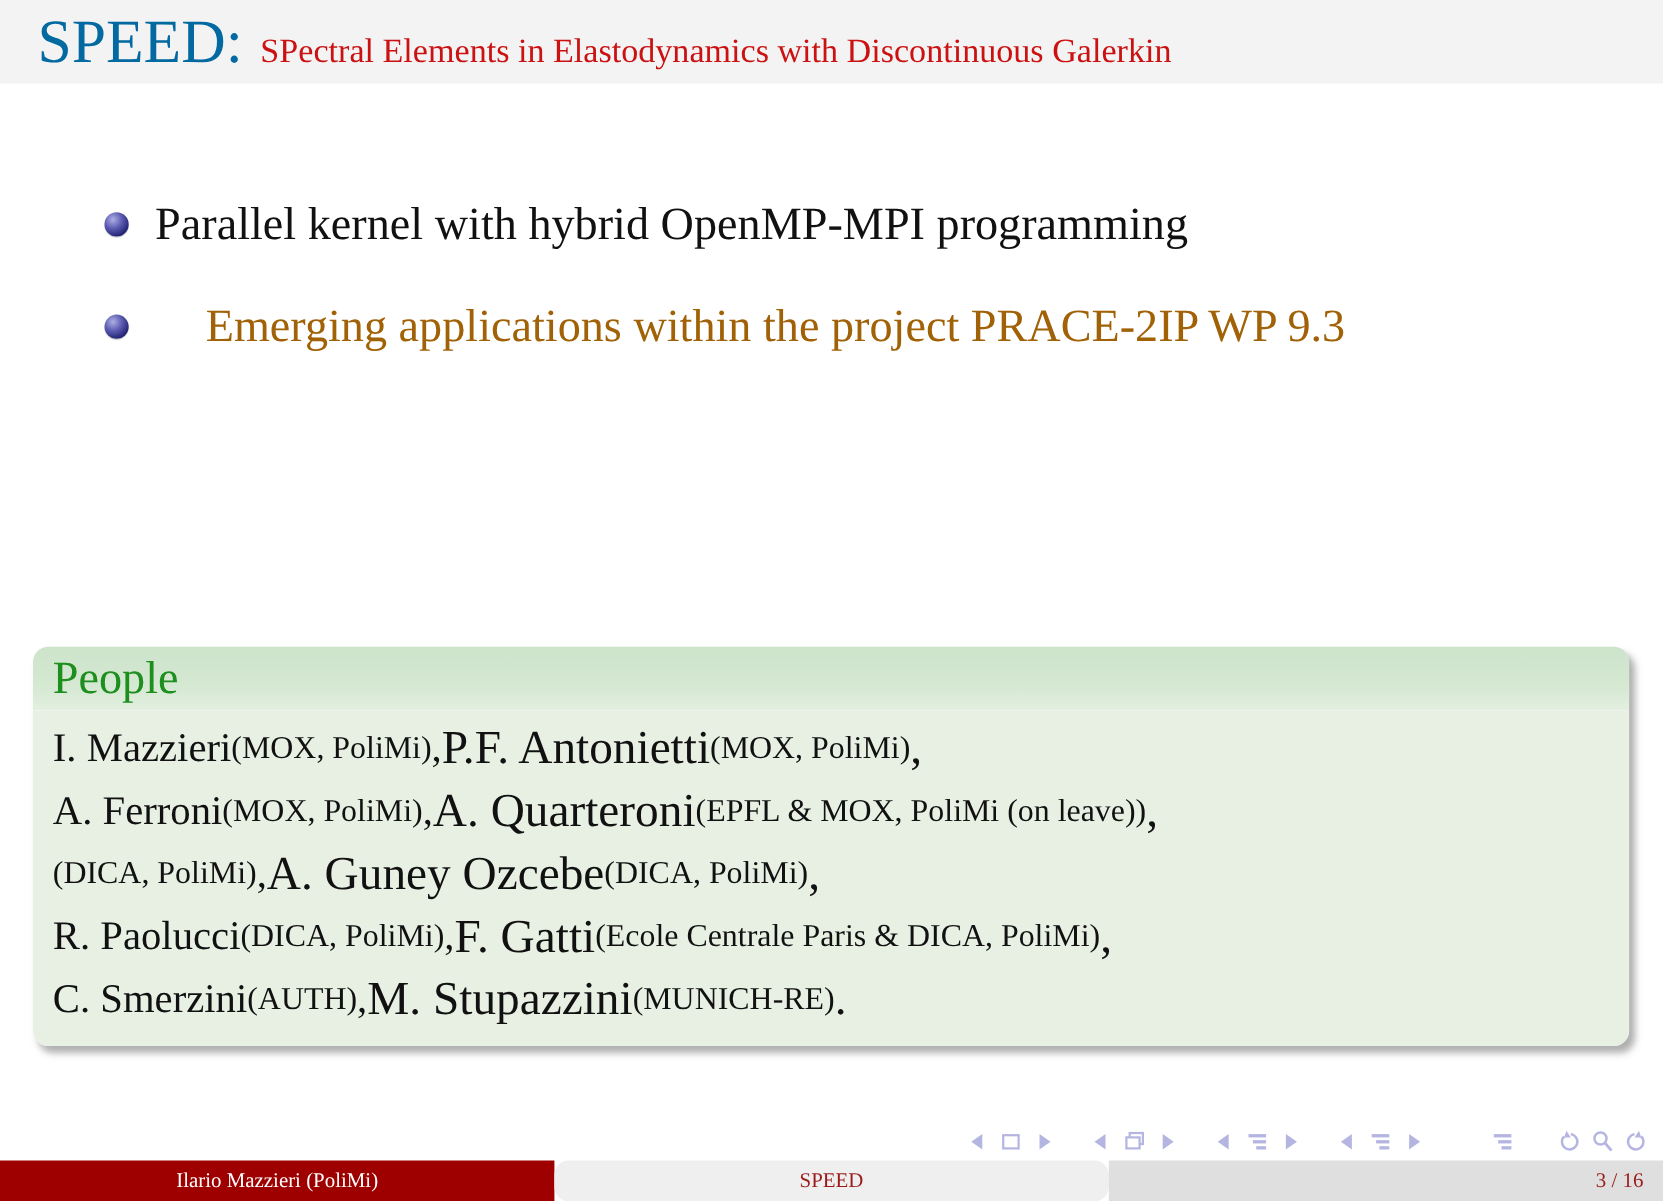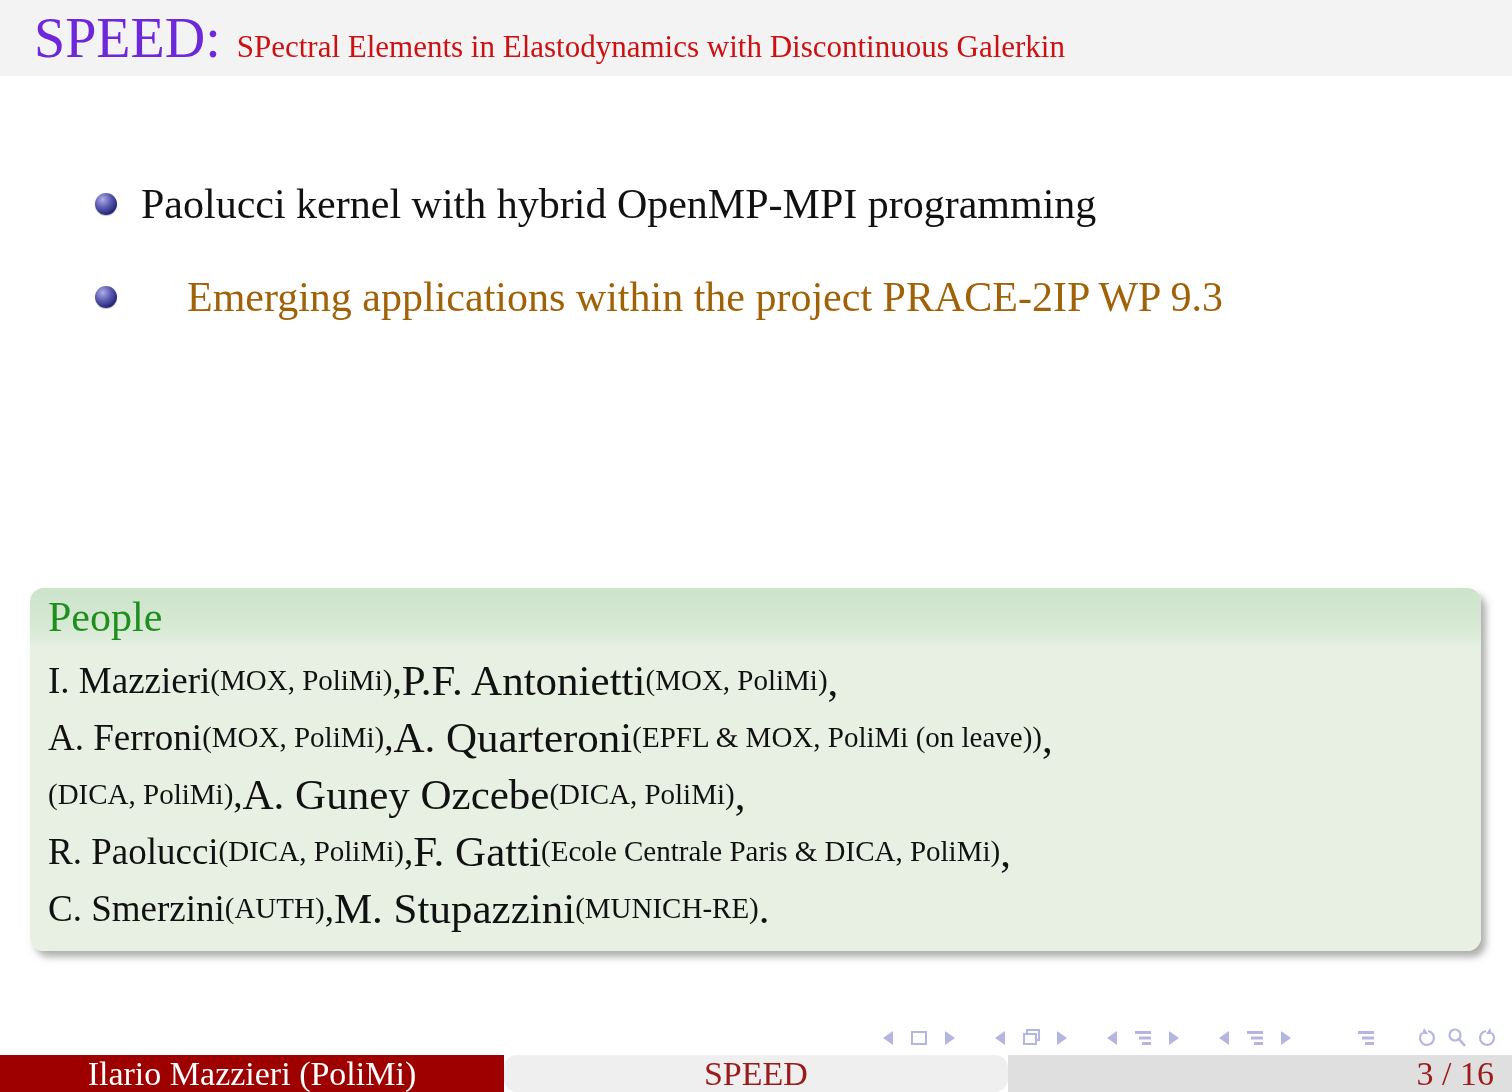--- a/index.html
+++ b/index.html
@@ -6,21 +6,21 @@
   .slide{
     position:relative;width:1512px;height:1092px;overflow:hidden;
     background:#ffffff;font-family:"Liberation Serif","DejaVu Serif",serif;
   }
   
   .frametitle{
     position:absolute;top:0;left:0;width:100%;height:76px;
     background:#f3f3f3;display:flex;align-items:baseline;gap:16px;
     padding-left:34px;box-sizing:border-box;
   }
-  .frametitle .maintitle{font-size:56px;color:#6d28d9;line-height:76px;}
+  .frametitle .maintitle{font-size:56px;color:#0369a1;line-height:76px;}
   .frametitle .subtitle{font-size:31px;color:#cb1111;}
   
   .bullet-list{position:absolute;top:180px;left:95px;right:30px;}
   .bullet-item{display:flex;align-items:center;height:48px;margin-bottom:45px;}
   .bullet-ball{
     width:22px;height:22px;border-radius:50%;margin-right:24px;flex:0 0 auto;
     background:radial-gradient(circle at 35% 30%, #aeaee6 0%, #5a5ab0 40%, #1b1b6b 80%);
     box-shadow:0 1px 1px rgba(0,0,0,0.25);
   }
   .bullet-text{font-size:42px;color:#111111;white-space:nowrap;}
@@ -50,21 +50,21 @@
     position:absolute;right:12px;bottom:42px;display:flex;align-items:center;
   }
   .nav-group{display:flex;align-items:center;gap:7px;margin-left:26px;}
   .nav-group.gap-big{margin-left:56px;}
   .nav-group.gap-med{margin-left:36px;}
   .nav-icon{width:24px;height:24px;display:inline-block;}
   .nav-icon svg{width:24px;height:24px;display:block;}
   
   .footline{
     position:absolute;left:0;bottom:0;width:100%;height:37px;display:flex;
-    font-size:34px;
+    font-size:19px;
   }
   .foot-author{
     width:33.33%;background:#9e0000;color:#ffffff;
     display:flex;align-items:center;justify-content:center;
   }
   .foot-title{
     width:33.33%;background:#efefef;color:#9b1b1b;
     display:flex;align-items:center;justify-content:center;border-radius:13px;
   }
   .foot-page{
@@ -79,21 +79,21 @@
 <div class="slide">
 
   <div class="frametitle">
     <span class="maintitle">SPEED:</span>
     <span class="subtitle">SPectral Elements in Elastodynamics with Discontinuous Galerkin</span>
   </div>
 
   <div class="bullet-list">
     <div class="bullet-item">
       <span class="bullet-ball"></span>
-      <span class="bullet-text" data-color="default">Paolucci kernel with hybrid OpenMP-MPI programming</span>
+      <span class="bullet-text" data-color="default">Parallel kernel with hybrid OpenMP-MPI programming</span>
     </div>
     <div class="bullet-item">
       <span class="bullet-ball"></span>
       <span class="bullet-text" data-color="red">Emerging applications within the project PRACE-2IP WP 9.3</span>
     </div>
   </div>
 
   <div class="block">
     <div class="block-title">
       <span class="block-title-text">People</span>

